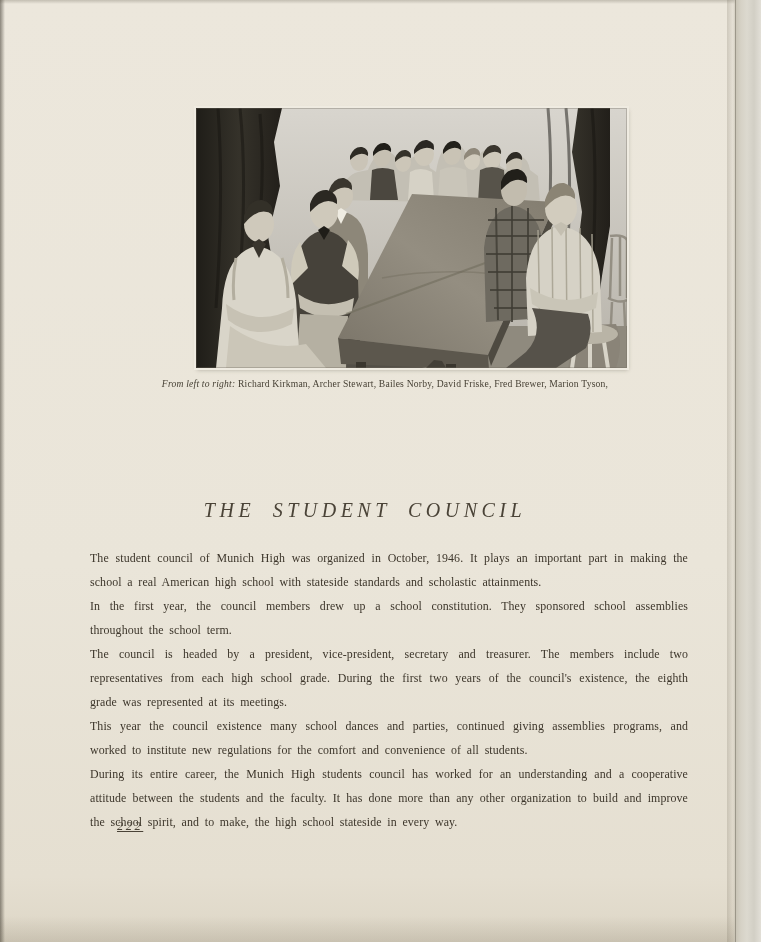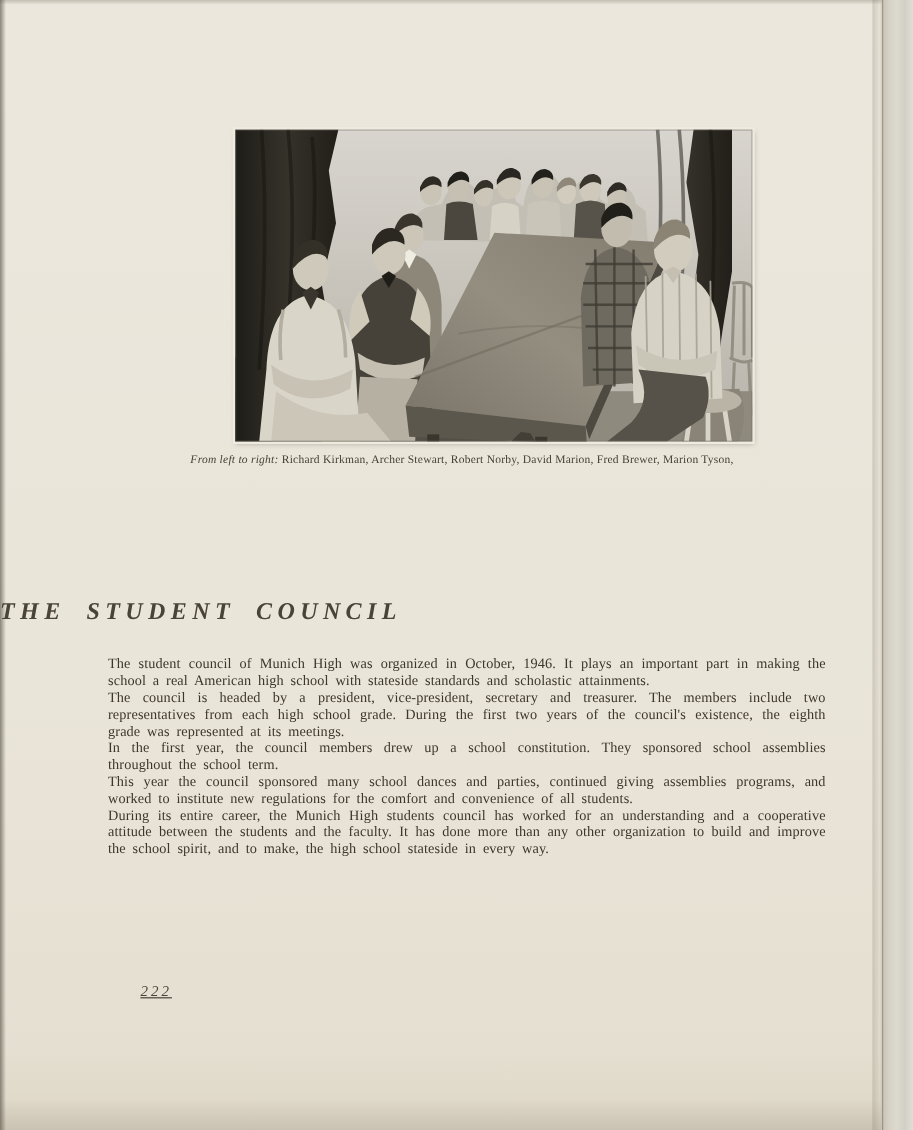--- a/index.html
+++ b/index.html
@@ -37,28 +37,27 @@
     box-shadow:0 0 0 2px #efebe1, 1px 2px 4px rgba(70,62,48,.35);
   }
   .photo-frame svg{display:block;}
   .caption{
     position:absolute;left:133px;top:377px;width:504px;
     text-align:center;font-size:9.6px;line-height:13px;color:#453f33;
     letter-spacing:.2px;
   }
   .caption .lead{font-style:italic;margin-top:21px;}
   .title{
-    position:absolute;left:0;top:499px;width:730px;
+    position:absolute;left:0;top:499px;width:730px;text-align:center;
     font-style:italic;font-size:20px;letter-spacing:4.5px;word-spacing:8px;
     color:#4a4337;
-    font-weight:bold;
   }
   .body-text{
     position:absolute;left:90px;top:546px;width:598px;
-    font-size:11.9px;line-height:14px;color:#3d362b;
+    font-size:11.9px;line-height:24px;color:#3d362b;
     text-align:justify;word-spacing:2.6px;letter-spacing:.1px;
   }
   .body-text p{margin:0;}
   .page-number{
     position:absolute;left:117px;top:819px;
     font-style:italic;font-size:12.5px;letter-spacing:2.5px;color:#4a4337;text-decoration:underline;
   }
   
   .vignette-bottom{
     position:absolute;left:0;bottom:0;width:100%;height:26px;
@@ -192,30 +191,30 @@
         <ellipse cx="365" cy="100" rx="16" ry="19" fill="#d2ccbe"></ellipse>
         <path d="M349,92 Q355,74 368,75 Q380,79 379,91 Q366,81 349,100 Z" fill="#8b8474"></path>
         <path d="M358,118 L365,128 L372,118 L365,114 Z" fill="#c4bfb1"></path>
       </g>
 
       <rect x="0" y="0" width="431" height="260" fill="none" stroke="#6f6a5e" stroke-width="2" opacity=".35"></rect>
     </svg>
   </div>
 
   <div class="caption">
-    <div><span class="lead">From left to right:</span> <span>Richard Kirkman, Archer Stewart, Robert Norby, David Marion, Fred Brewer, Marion Tyson,</span></div>
+    <div><span class="lead">From left to right:</span> <span>Richard Kirkman, Archer Stewart, Bailes Norby, David Friske, Fred Brewer, Marion Tyson,</span></div>
   </div>
 
   <div class="title">THE STUDENT COUNCIL</div>
 
   <div class="body-text">
     <p>The student council of Munich High was organized in October, 1946. It plays an important part in making the school a real American high school with stateside standards and scholastic attainments.</p>
+    <p>In the first year, the council members drew up a school constitution. They sponsored school assemblies throughout the school term.</p>
     <p>The council is headed by a president, vice-president, secretary and treasurer. The members include two representatives from each high school grade. During the first two years of the council's existence, the eighth grade was represented at its meetings.</p>
-    <p>In the first year, the council members drew up a school constitution. They sponsored school assemblies throughout the school term.</p>
-    <p>This year the council sponsored many school dances and parties, continued giving assemblies programs, and worked to institute new regulations for the comfort and convenience of all students.</p>
+    <p>This year the council existence many school dances and parties, continued giving assemblies programs, and worked to institute new regulations for the comfort and convenience of all students.</p>
     <p>During its entire career, the Munich High students council has worked for an understanding and a cooperative attitude between the students and the faculty. It has done more than any other organization to build and improve the school spirit, and to make, the high school stateside in every way.</p>
   </div>
 
   <div class="page-number">222</div>
 
   <div class="edge-left"></div>
   <div class="edge-top"></div>
   <div class="vignette-bottom"></div>
   <div class="book-edge">
       <div class="seam"></div>

